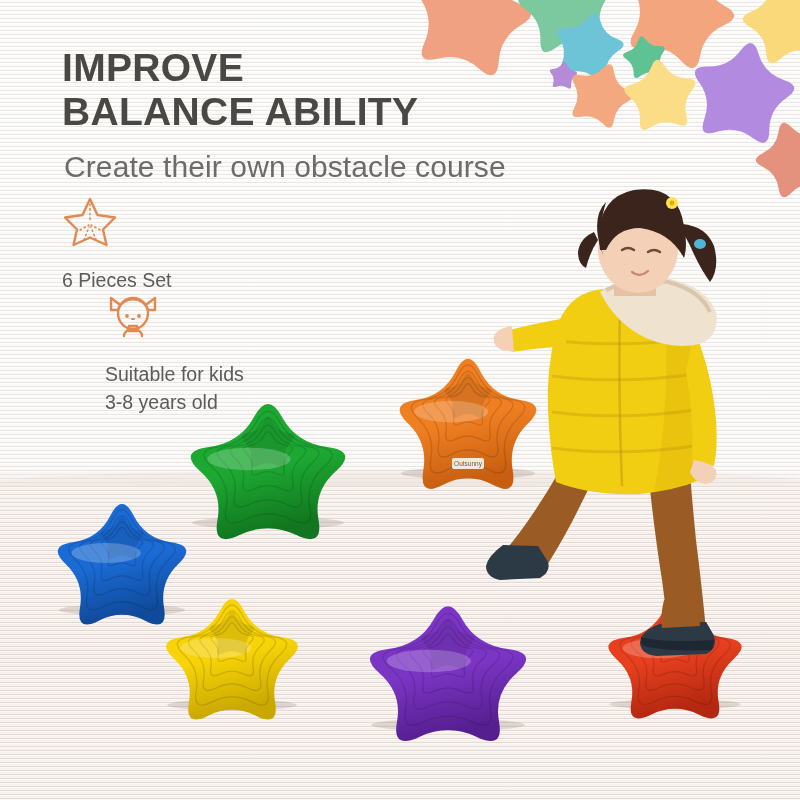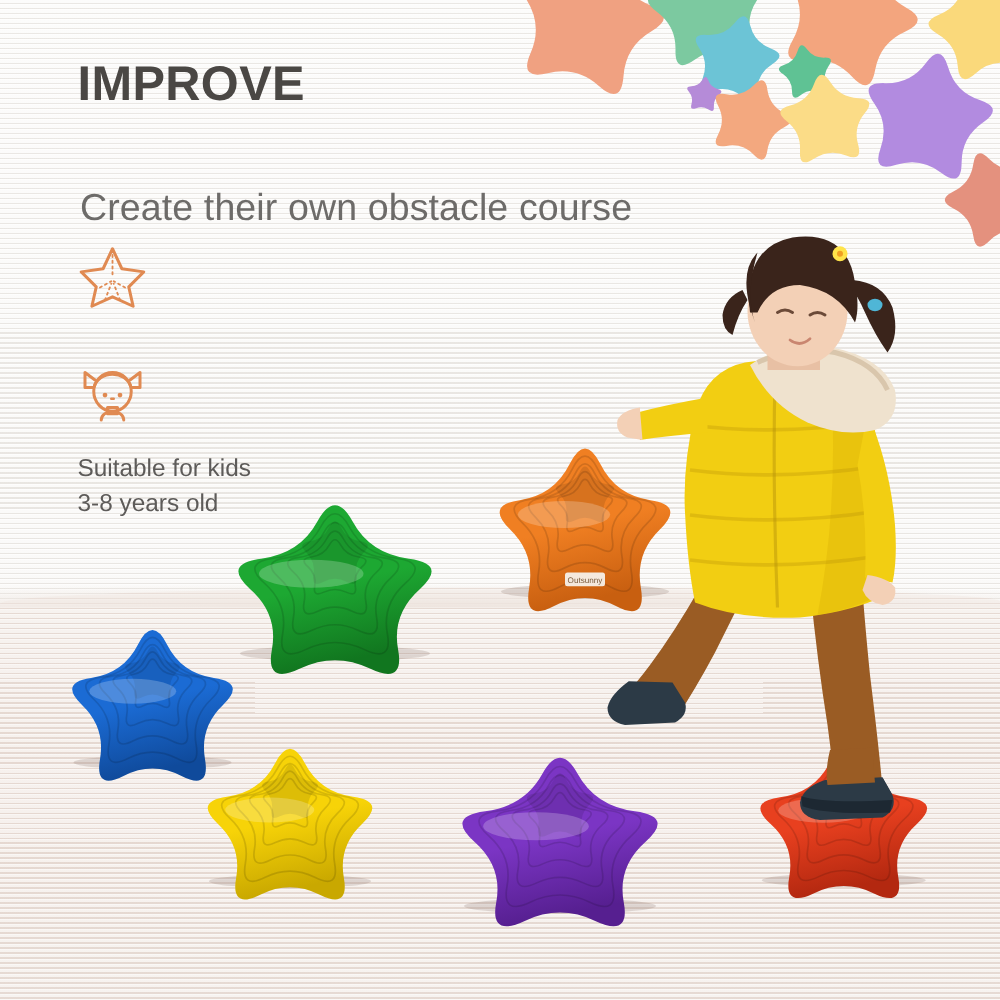--- a/index.html
+++ b/index.html
@@ -55,21 +55,21 @@
     font-size:30px;color:#6D6B69;letter-spacing:.1px;font-weight:400;
   }
 
   .feature{position:absolute;left:62px;}
   .feature .ficon{display:block;}
   .feature .ftext{
     font-size:19.5px;line-height:28px;color:#5D5B59;font-weight:400;
     margin-top:14px;white-space:pre-line;
   }
   #feat-0{top:196px;}
-  #feat-1{top:292px;}
+  #feat-1{top:292px;margin-left:43px;}
 
   
   .photo{position:absolute;left:0;top:0;width:800px;height:800px;}
 </style>
 </head>
 <body>
 
 <div id="poster">
 
   <div class="bg-wall"></div>
@@ -86,36 +86,38 @@
         <path d="M 645.6 39.4 Q 650.7 46.3 659.3 46.1 Q 668.0 45.8 662.9 52.8 Q 657.9 59.8 660.8 67.9 Q 663.7 76.1 655.5 73.4 Q 647.3 70.8 640.4 76.1 Q 633.6 81.4 633.6 72.7 Q 633.5 64.1 626.4 59.2 Q 619.3 54.4 627.5 51.7 Q 635.6 49.0 638.1 40.7 Q 640.5 32.4 645.6 39.4 Z" fill="#5FC294"></path>
         <path d="M 613.9 71.7 Q 615.8 84.5 627.4 90.3 Q 639.0 96.0 627.4 101.7 Q 615.8 107.5 613.9 120.3 Q 612.1 133.1 603.0 123.8 Q 594.0 114.5 581.2 116.7 Q 568.4 118.9 574.5 107.5 Q 580.5 96.0 574.5 84.5 Q 568.4 73.1 581.2 75.3 Q 594.0 77.5 603.0 68.2 Q 612.1 58.9 613.9 71.7 Z" fill="#F3A87F"></path>
         <path d="M 664.2 65.6 Q 672.0 77.9 686.6 78.5 Q 701.2 79.1 691.9 90.3 Q 682.5 101.6 686.5 115.6 Q 690.4 129.7 676.9 124.3 Q 663.3 118.9 651.1 127.0 Q 639.0 135.1 640.0 120.5 Q 640.9 105.9 629.4 96.9 Q 618.0 87.9 632.1 84.3 Q 646.3 80.7 651.3 66.9 Q 656.4 53.2 664.2 65.6 Z" fill="#FBDC87"></path>
         <path d="M 758.5 53.7 Q 764.3 73.5 783.8 79.9 Q 803.4 86.4 786.4 98.0 Q 769.4 109.6 769.3 130.1 Q 769.2 150.7 752.9 138.1 Q 736.6 125.5 717.0 131.8 Q 697.4 138.1 704.4 118.7 Q 711.3 99.3 699.3 82.6 Q 687.3 65.9 707.8 66.5 Q 728.4 67.1 740.6 50.5 Q 752.8 33.9 758.5 53.7 Z" fill="#B28BE0"></path>
         <path d="M 791.4 127.2 Q 802.1 138.1 817.2 135.5 Q 832.2 133.0 825.1 146.5 Q 818.0 160.0 825.1 173.5 Q 832.2 187.0 817.2 184.5 Q 802.1 181.9 791.4 192.8 Q 780.8 203.7 778.6 188.6 Q 776.4 173.5 762.7 166.8 Q 749.0 160.0 762.7 153.2 Q 776.4 146.5 778.6 131.4 Q 780.8 116.3 791.4 127.2 Z" fill="#E4917E"></path>
       </svg>
   </div>
 
   <div class="headline">
     <span>IMPROVE</span>
+    <span class="l2">BALANCE ABILITY</span>
   </div>
   <div class="subhead">Create their own obstacle course</div>
 
   <div class="feature" id="feat-0">
     <span class="ficon">
       <svg width="56" height="52" viewBox="0 0 56 52">
         <path d="M28 3 L35.5 19 L53 21.5 L41 33.5 L44.5 49 L28 41.5 L11.5 49 L15 33.5 L3 21.5 L20.5 19 Z" fill="none" stroke="#E08A52" stroke-width="2.4" stroke-linejoin="round"></path>
         <g stroke="#E08A52" stroke-width="1.5" stroke-linecap="round" stroke-dasharray="1.6 3">
           <line x1="28" y1="8" x2="28" y2="26"></line>
           <line x1="18" y1="34" x2="27" y2="29"></line>
           <line x1="38" y1="34" x2="29" y2="29"></line>
           <line x1="22" y1="44" x2="27" y2="31"></line>
           <line x1="34" y1="44" x2="29" y2="31"></line>
         </g>
       </svg>
     </span>
+    <div class="ftext">6 Pieces Set</div>
   </div>
 
   <div class="feature" id="feat-1">
     <span class="ficon">
       <svg width="56" height="50" viewBox="0 0 56 50">
         <g fill="none" stroke="#E08A52" stroke-width="2.4" stroke-linejoin="round" stroke-linecap="round">
           <path d="M14 12 L6 6 L6 18 L13 18"></path>
           <path d="M42 12 L50 6 L50 18 L43 18"></path>
           <path d="M13 21 a15 15 0 0 1 30 0 a15 16 0 0 1 -30 0 Z"></path>
           <path d="M13.5 17 a15 13 0 0 1 29 0"></path>

